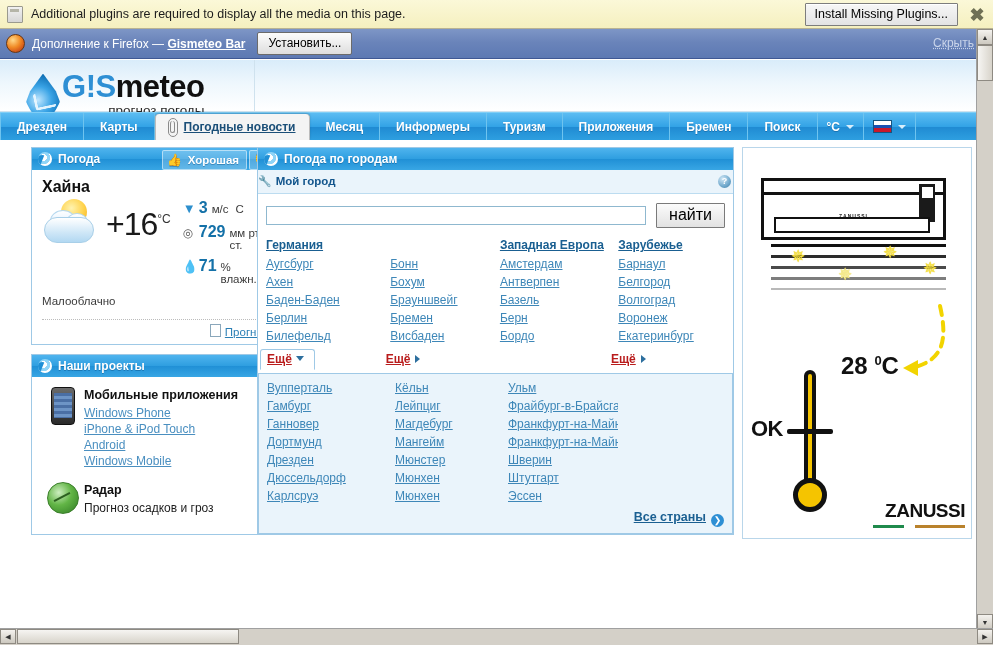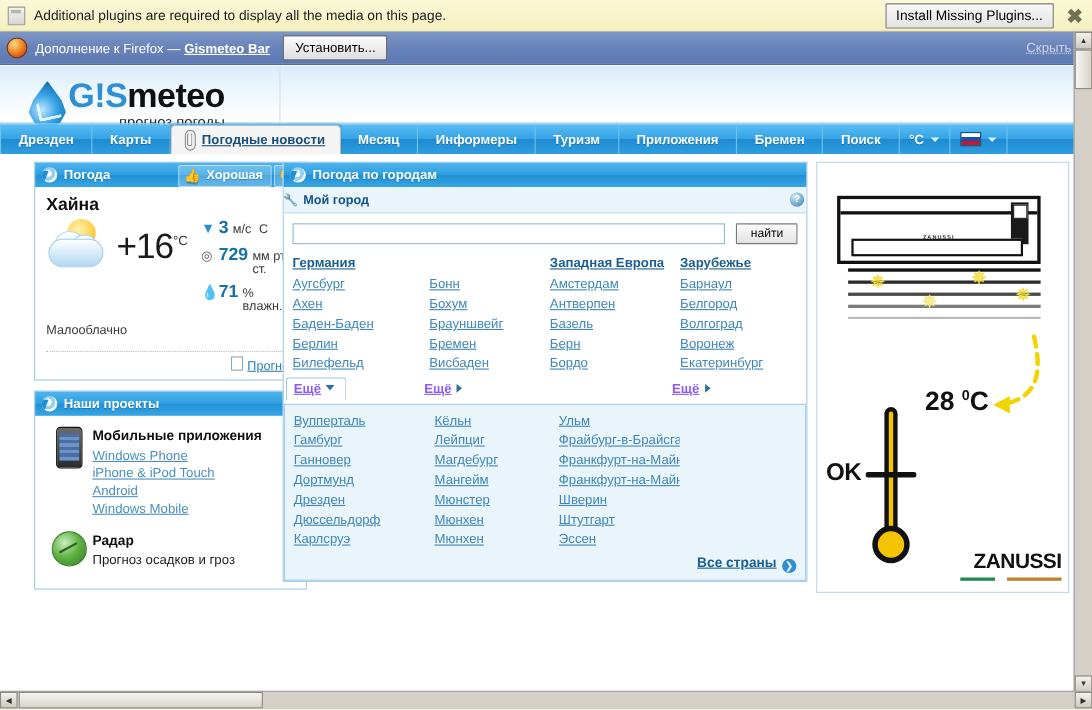--- a/index.html
+++ b/index.html
@@ -275,41 +275,41 @@
     background: radial-gradient(circle at 35% 30%, #cfe6f5 0%, #6fa8cc 60%, #3d7ca4 100%);
     color:#fff; font-size:9px; font-weight:bold; text-align:center; line-height:13px;
   }
   .search-row { display:flex; align-items:center; padding: 9px 8px 6px 8px; }
   .search-in {
     flex: 1; height: 19px; border: 1px solid #8fb8cf; background:#fff; outline:none;
     font-size: 12px; padding: 0 4px; box-sizing: border-box;
     font-family: "Liberation Sans", sans-serif;
   }
   .search-btn {
-    margin-left: 10px; padding: 2px 12px 3px 12px; font-size: 11px;
+    margin-left: 10px; padding: 2px 12px 3px 12px; font-size: 16px;
     background: linear-gradient(to bottom,#fbfbfb,#e2e2e2);
     border: 1px solid #7a7a7a; border-radius: 1px; cursor:pointer; color:#000;
   }
   .cols-wrap { display:flex; padding: 4px 8px 0 8px; }
   .ccol { font-size: 12px; }
   .ccol.c1 { width: 128px; }
   .ccol.c2 { width: 113px; }
   .ccol.c3 { width: 122px; }
   .ccol.c4 { width: 110px; }
   .chead a { color: #1a5f91; font-weight: bold; text-decoration: underline; font-size: 12px; }
   .chead { margin-bottom: 4px; }
   .citem { margin-bottom: 2px; line-height: 16px; }
   .citem a { color: #3e87b8; text-decoration: underline; }
 
   .tabs-row { display:flex; padding: 6px 8px 0 8px; position: relative; height: 21px;
               border-bottom: 1px solid #9fc9e6; box-sizing: content-box; }
   .tab-more { font-size: 12px; width: 128px; }
   .tab-more.w2 { width: 241px; }
   .tab-more.w3 { width: 122px; }
-  .tab-more a { color:#8b5cf6; font-weight: bold; text-decoration: underline; }
+  .tab-more a { color:#b91c1c; font-weight: bold; text-decoration: underline; }
   .tab-open {
     background:#fff; border:1px solid #9fc9e6; border-bottom: 1px solid #fff;
     border-radius: 3px 3px 0 0; padding: 2px 10px 3px 6px; margin-left:-6px; margin-top:-3px;
     position: relative; z-index:3; width: 47px;
   }
   .tri-d { display:inline-block; width:0;height:0; border-left:4px solid transparent;
            border-right:4px solid transparent; border-top:5px solid #2d6f9e; margin-left:4px; vertical-align:2px;}
   .tri-r { display:inline-block; width:0;height:0; border-top:4px solid transparent;
            border-bottom:4px solid transparent; border-left:5px solid #2d6f9e; margin-left:5px; vertical-align:0px;}
 

